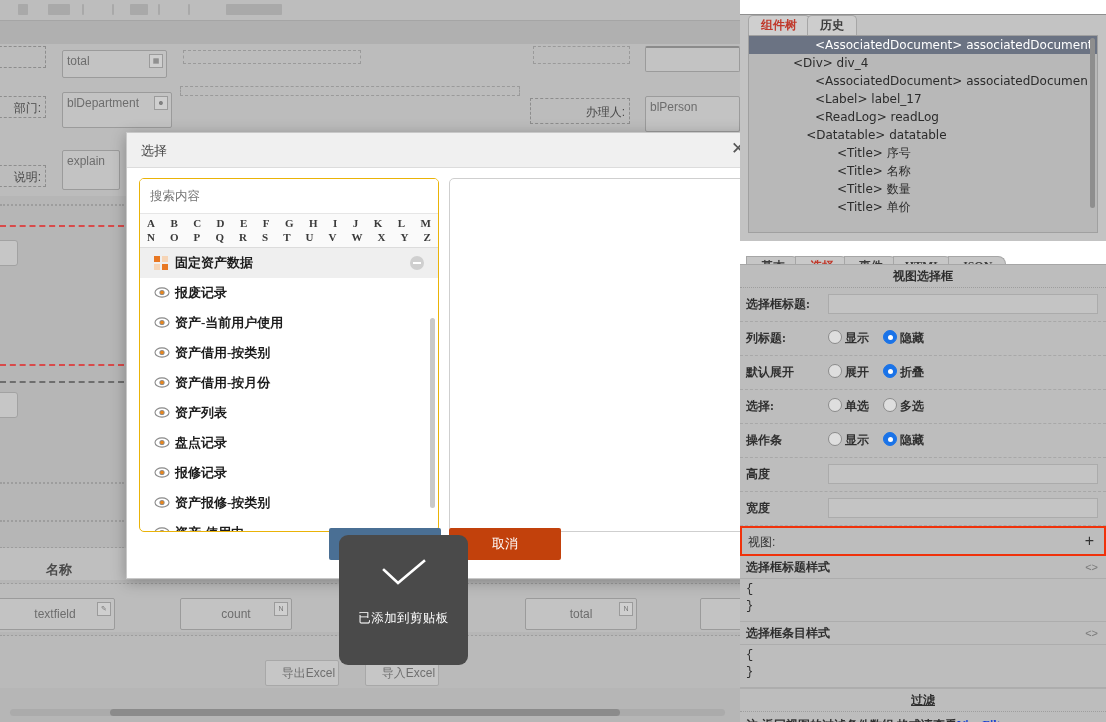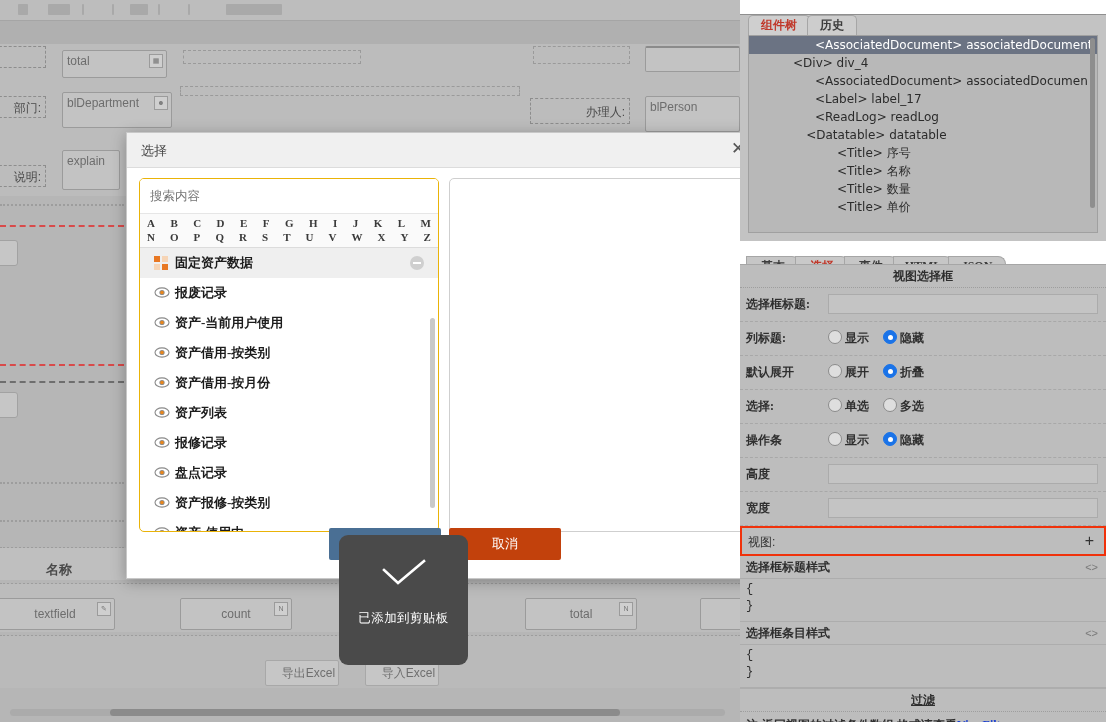--- a/index.html
+++ b/index.html
@@ -308,26 +308,26 @@
               </svg></span><span>资产借用-按月份</span></div>
           <div class="vrow"><span class="ico ico-eye"><svg viewBox="0 0 16 15" width="16" height="15">
                 <ellipse cx="8" cy="7.5" rx="7" ry="4.6" fill="none" stroke="#8a8a8a" stroke-width="1.1"></ellipse>
                 <circle cx="8" cy="7.5" r="2.6" fill="#8a8a8a"></circle>
                 <circle cx="8" cy="7.5" r="1.8" fill="#e8871e"></circle>
               </svg></span><span>资产列表</span></div>
           <div class="vrow"><span class="ico ico-eye"><svg viewBox="0 0 16 15" width="16" height="15">
                 <ellipse cx="8" cy="7.5" rx="7" ry="4.6" fill="none" stroke="#8a8a8a" stroke-width="1.1"></ellipse>
                 <circle cx="8" cy="7.5" r="2.6" fill="#8a8a8a"></circle>
                 <circle cx="8" cy="7.5" r="1.8" fill="#e8871e"></circle>
+              </svg></span><span>盘点记录</span></div>
+          <div class="vrow"><span class="ico ico-eye"><svg viewBox="0 0 16 15" width="16" height="15">
+                <ellipse cx="8" cy="7.5" rx="7" ry="4.6" fill="none" stroke="#8a8a8a" stroke-width="1.1"></ellipse>
+                <circle cx="8" cy="7.5" r="2.6" fill="#8a8a8a"></circle>
+                <circle cx="8" cy="7.5" r="1.8" fill="#e8871e"></circle>
               </svg></span><span>报修记录</span></div>
-          <div class="vrow"><span class="ico ico-eye"><svg viewBox="0 0 16 15" width="16" height="15">
-                <ellipse cx="8" cy="7.5" rx="7" ry="4.6" fill="none" stroke="#8a8a8a" stroke-width="1.1"></ellipse>
-                <circle cx="8" cy="7.5" r="2.6" fill="#8a8a8a"></circle>
-                <circle cx="8" cy="7.5" r="1.8" fill="#e8871e"></circle>
-              </svg></span><span>盘点记录</span></div>
           <div class="vrow"><span class="ico ico-eye"><svg viewBox="0 0 16 15" width="16" height="15">
                 <ellipse cx="8" cy="7.5" rx="7" ry="4.6" fill="none" stroke="#8a8a8a" stroke-width="1.1"></ellipse>
                 <circle cx="8" cy="7.5" r="2.6" fill="#8a8a8a"></circle>
                 <circle cx="8" cy="7.5" r="1.8" fill="#e8871e"></circle>
               </svg></span><span>资产报修-按类别</span></div>
           <div class="vrow"><span class="ico ico-eye"><svg viewBox="0 0 16 15" width="16" height="15">
                 <ellipse cx="8" cy="7.5" rx="7" ry="4.6" fill="none" stroke="#8a8a8a" stroke-width="1.1"></ellipse>
                 <circle cx="8" cy="7.5" r="2.6" fill="#8a8a8a"></circle>
                 <circle cx="8" cy="7.5" r="1.8" fill="#e8871e"></circle>
               </svg></span><span>资产-使用中</span></div>

